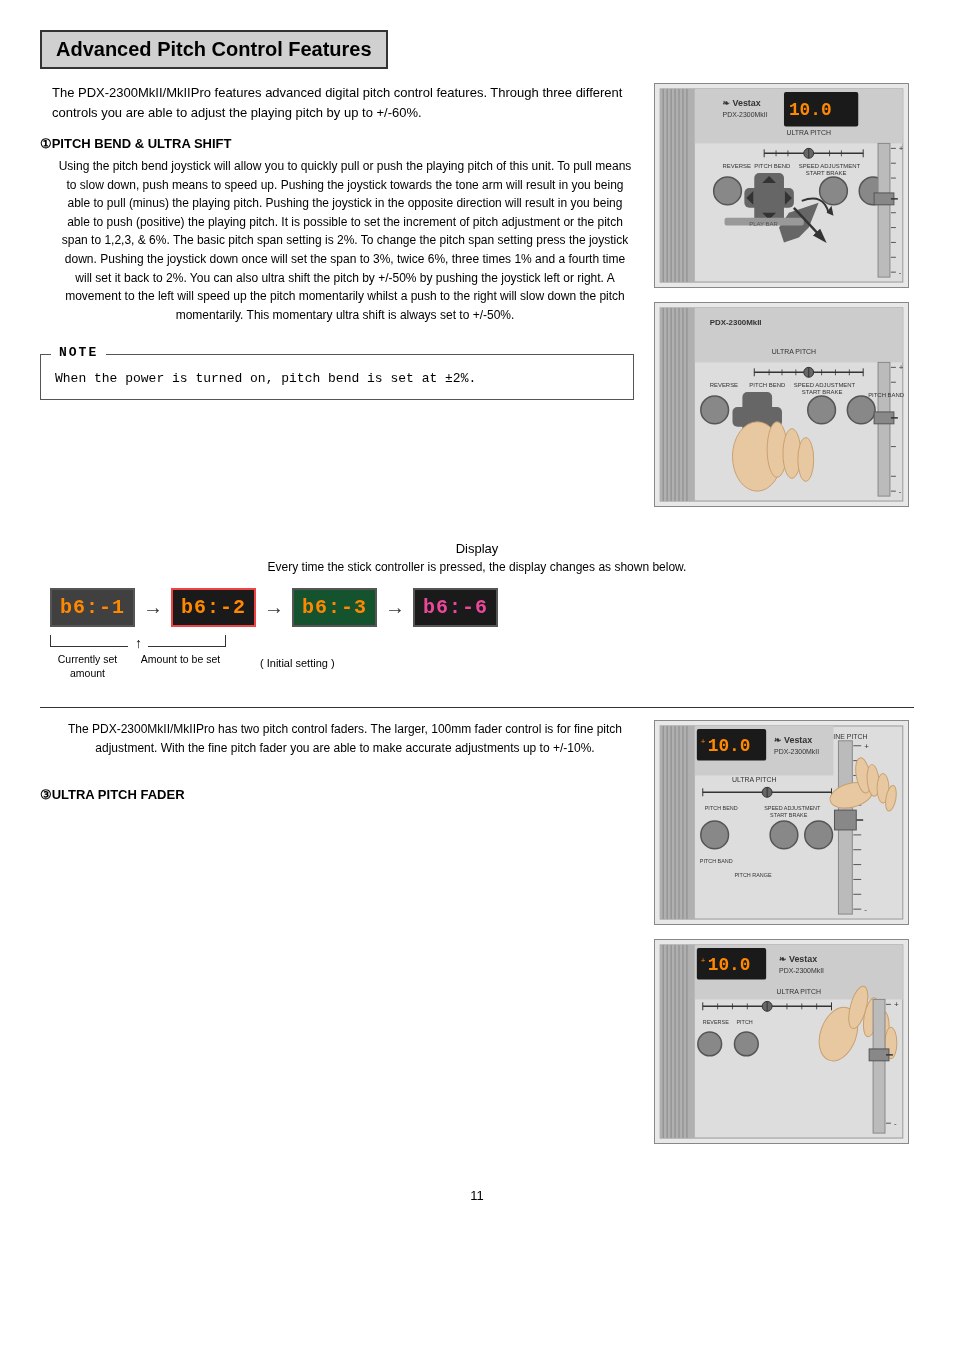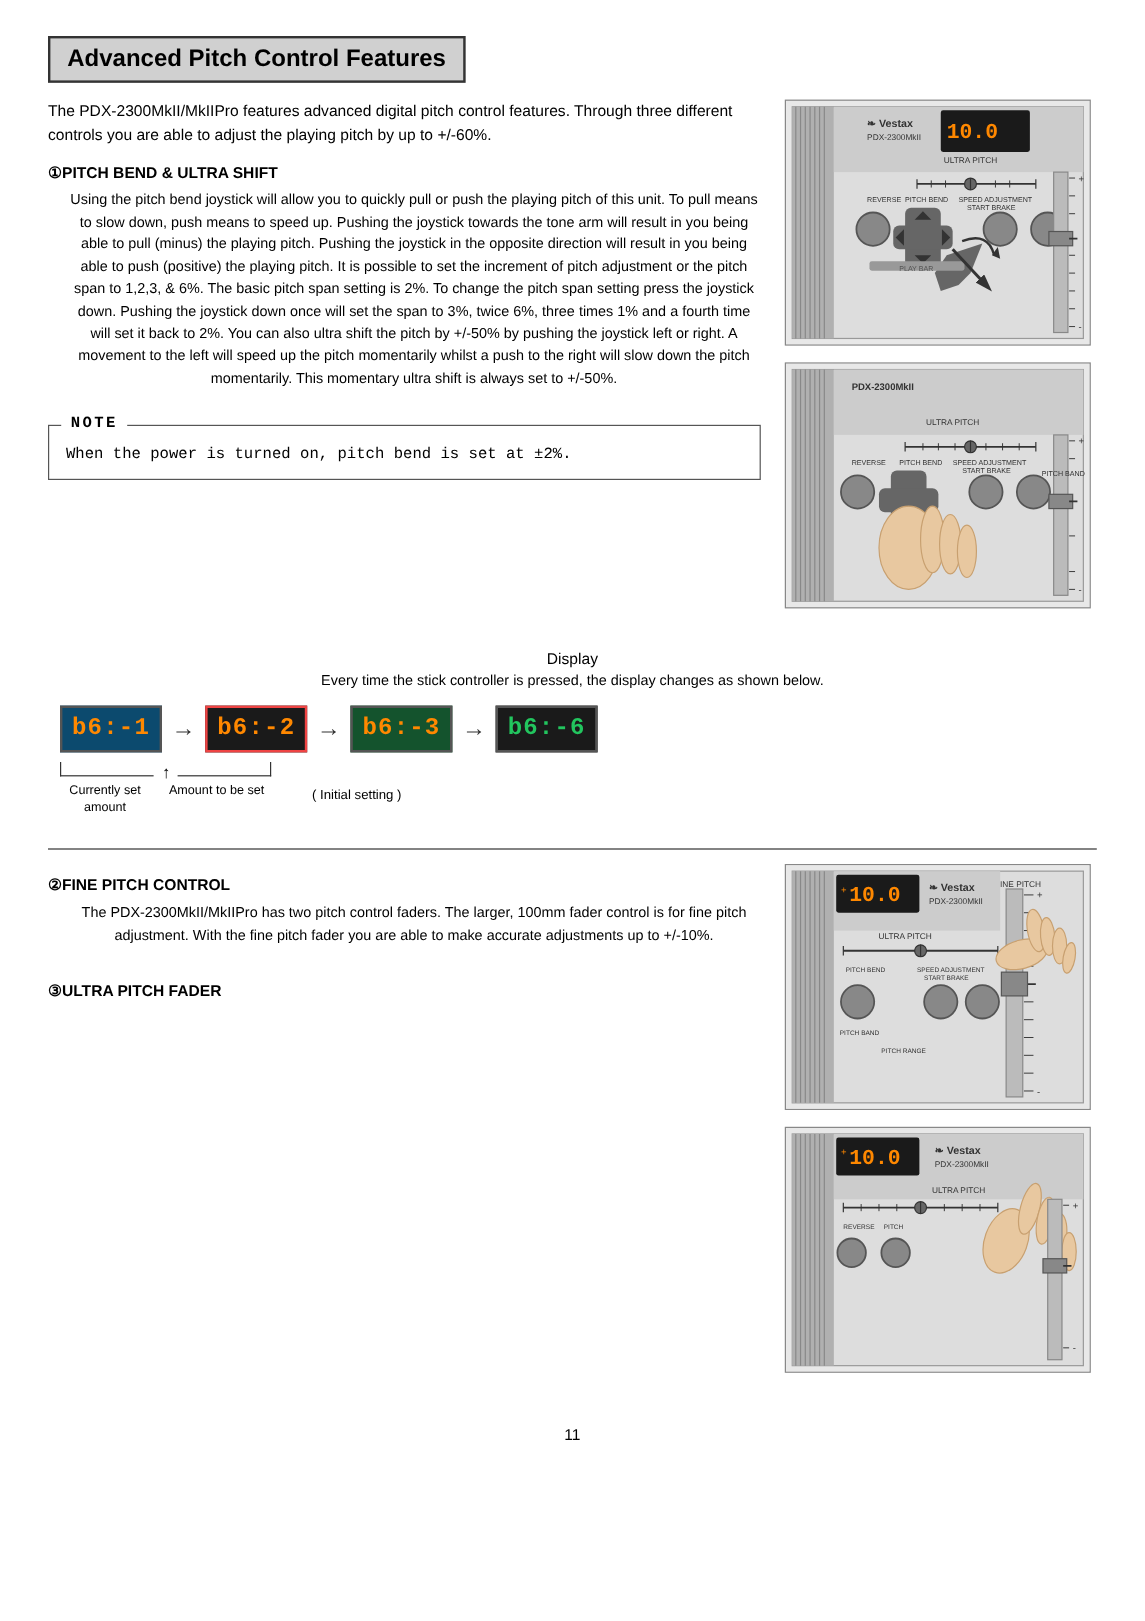--- a/index.html
+++ b/index.html
@@ -42,20 +42,21 @@
     .right-col {
       width: 260px;
       flex-shrink: 0;
     }
 
     
     .intro-text {
       font-size: 13px;
       line-height: 1.5;
       margin-bottom: 14px;
+      margin-left: 12px;
     }
 
     
     .section-heading {
       font-size: 13px;
       font-weight: bold;
       margin-bottom: 6px;
       margin-top: 10px;
     }
 
@@ -359,36 +360,36 @@
   </div>
 
   
   <div class="display-section">
     <p class="display-title">Display</p>
     <p class="display-subtitle">Every time the stick controller is pressed, the display changes as shown below.</p>
 
     <div class="display-steps">
 
       <div style="display:flex; flex-direction:column; align-items:center;">
-        <div class="display-box" style="background:#0c4a6e; color:#ff8800; font-family:'Courier New',monospace; font-size:20px; font-weight:bold; padding:6px 8px; border:2px solid #555; min-width:78px; text-align:center;">b6:-1</div>
+        <div class="display-box" style="background:#404040; color:#ff8800; font-family:'Courier New',monospace; font-size:20px; font-weight:bold; padding:6px 8px; border:2px solid #555; min-width:78px; text-align:center;">b6:-1</div>
       </div>
       <span class="arrow-right">→</span>
 
       <div style="display:flex; flex-direction:column; align-items:center;">
         <div class="display-box" style="background:#1a1a1a; color:#ff8800; font-family:'Courier New',monospace; font-size:20px; font-weight:bold; padding:6px 8px; border:2px solid #ef4444; min-width:78px; text-align:center;">b6:-2</div>
       </div>
       <span class="arrow-right">→</span>
 
       <div style="display:flex; flex-direction:column; align-items:center;">
         <div class="display-box" style="background:#14532d; color:#ff8800; font-family:'Courier New',monospace; font-size:20px; font-weight:bold; padding:6px 8px; border:2px solid #555; min-width:78px; text-align:center;">b6:-3</div>
       </div>
       <span class="arrow-right">→</span>
 
       <div style="display:flex; flex-direction:column; align-items:center;">
-        <div class="display-box" style="background:#1a1a1a; color:#22c55e; font-family:'Courier New',monospace; font-size:20px; font-weight:bold; padding:6px 8px; border:2px solid #555; min-width:78px; text-align:center;">b6:-6</div>
+        <div class="display-box" style="background:#1a1a1a; color:#ec4899; font-family:'Courier New',monospace; font-size:20px; font-weight:bold; padding:6px 8px; border:2px solid #555; min-width:78px; text-align:center;">b6:-6</div>
       </div>
     </div>
 
     <div style="padding: 0 10px; font-size:11px; position:relative; height:52px;">
 
       <div style="position:absolute; left:10px; top:0; width:78px; border-bottom:1.5px solid #333; border-left:1.5px solid #333; height:12px;"></div>
 
       <div style="position:absolute; left:108px; top:0; width:78px; border-bottom:1.5px solid #333; border-right:1.5px solid #333; height:12px;"></div>
 
       <div style="position:absolute; left:95px; top:0; font-size:14px;">↑</div>
@@ -400,23 +401,20 @@
       <div style="position:absolute; left:220px; top:22px; font-size:11px;">( Initial setting )</div>
     </div>
   </div>
 
   <hr class="section-divider">
 
   
   <div class="main-layout">
     <div class="left-col">
 
-      <div class="section-heading">
-        <span>②</span><span>FINE PITCH CONTROL</span>
-      </div>
       <p class="body-text">The PDX-2300MkII/MkIIPro has two pitch control faders. The larger, 100mm fader control is for fine pitch adjustment. With the fine pitch fader you are able to make accurate adjustments up to +/-10%.</p>
 
       <div class="ultra-section">
         <div class="section-heading">
           <span>③</span><span>ULTRA PITCH FADER</span>
         </div>
       </div>
 
     </div>
 

